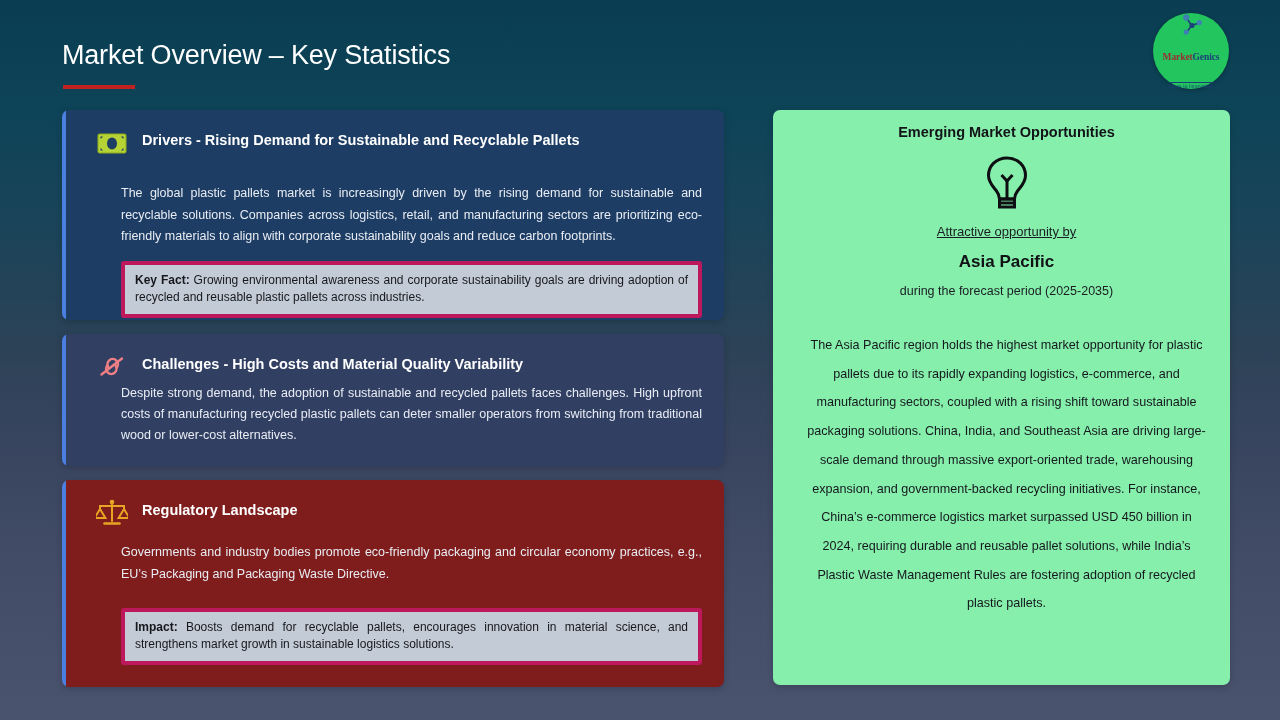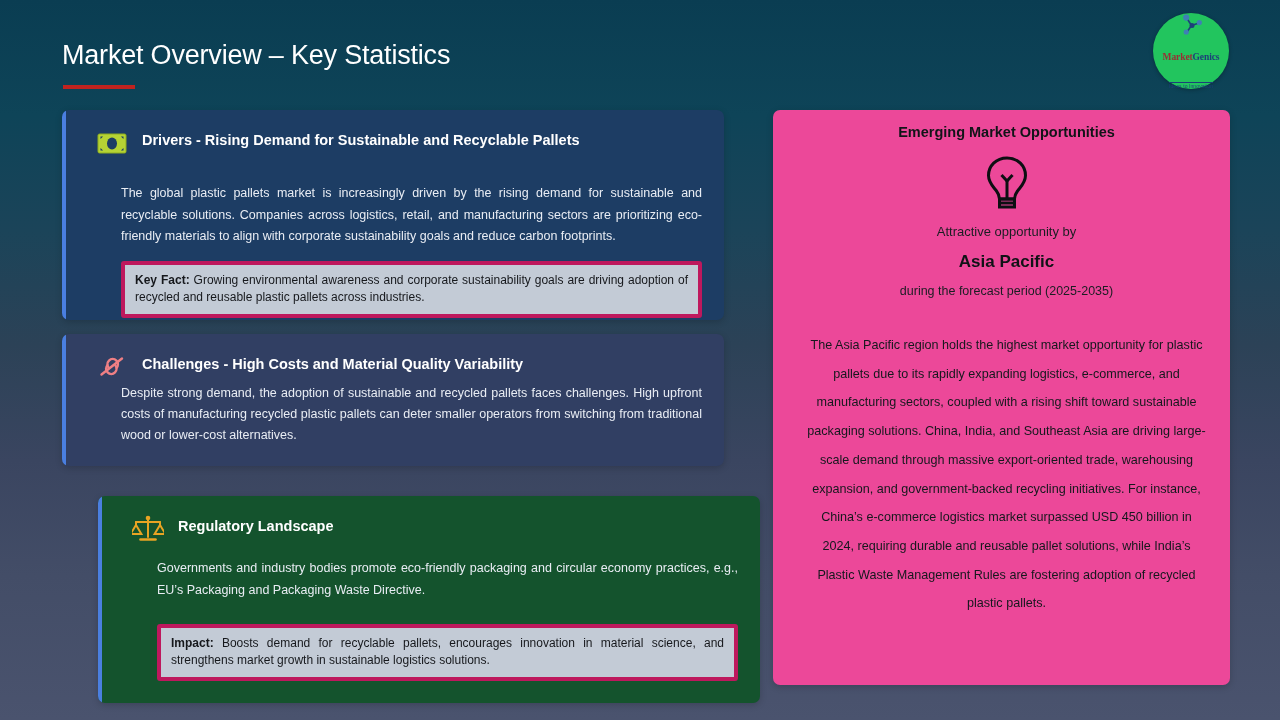--- a/index.html
+++ b/index.html
@@ -91,21 +91,21 @@
   .card .accent {
     position: absolute;
     left: 0; top: 0; bottom: 0;
     width: 4px;
     background: #4a7fe0;
   }
   .card-inner { padding: 18px 22px 16px 42px; }
 
   #card-drivers   { top: 110px;  height: 210px; background: #1d3d64; }
   #card-challenges{ top: 334px;  height: 132px; background: #313f63; }
-  #card-regulatory{ top: 496px;  height: 207px; background: #14532d; margin-left: 36px; }
+  #card-regulatory{ top: 480px;  height: 207px; background: #7f1d1d; }
 
   .card-head {
     display: flex;
     align-items: flex-start;
     gap: 13px;
   }
   .card-icon {
     flex: 0 0 auto;
     width: 34px;
     height: 30px;
@@ -146,21 +146,21 @@
   .callout b { font-weight: bold; }
   #card-regulatory .callout { margin-top: 22px; }
 
   
   .right-panel {
     position: absolute;
     left: 773px;
     top: 110px;
     width: 457px;
     height: 575px;
-    background: #ec4899;
+    background: #86efac;
     border-radius: 7px;
     padding: 14px 18px 10px 28px;
     text-align: center;
     box-shadow: 0 2px 7px rgba(0,0,0,.18);
   }
   .rp-title {
     font-size: 14.5px;
     font-weight: bold;
     color: #121418;
   }
@@ -168,20 +168,21 @@
   .rp-figure {
     margin-top: 21px;
     font-size: 19px;
     font-weight: bold;
     color: #101216;
   }
   .rp-sub {
     margin-top: 12px;
     font-size: 13px;
     color: #1a1d22;
+    text-decoration: underline;
   }
   .rp-region {
     margin-top: 13px;
     font-size: 17px;
     font-weight: bold;
     color: #101216;
   }
   .rp-period {
     margin-top: 12px;
     font-size: 12.5px;

